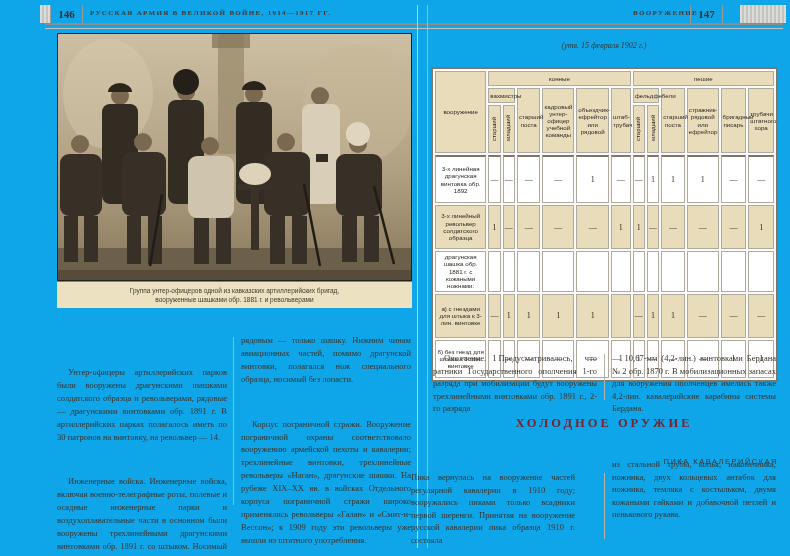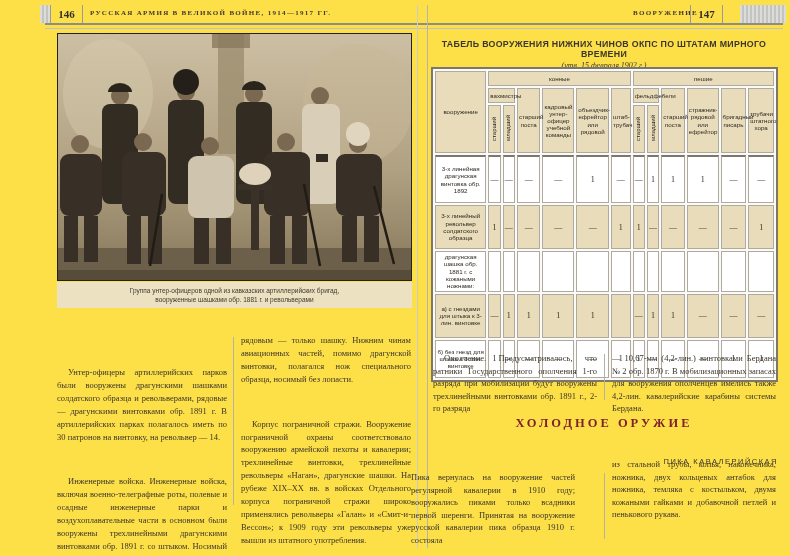--- a/index.html
+++ b/index.html
@@ -1,16 +1,16 @@
 <!DOCTYPE html>
 <html><head>
 <meta charset="utf-8">
 <style>
   html,body{margin:0;padding:0;background:#e9e9e7;}
-  .spread{position:relative;width:790px;height:556px;background:#fde047;margin:0 auto;overflow:hidden;
+  .spread{position:relative;width:790px;height:556px;background:#0ea5e9;margin:0 auto;overflow:hidden;
           font-family:"Liberation Serif",serif;color:#3a342b;}
   
   .head-rule{position:absolute;left:45px;top:23px;width:738px;height:3px;
              border-top:2px solid #8c8c8c;border-bottom:1px solid #c2c2c2;}
   .pagenum{position:absolute;top:5px;width:31px;height:18px;line-height:18px;text-align:center;
            font-weight:bold;font-size:11px;color:#33302b;border-left:1px solid #9a9a9a;border-right:1px solid #9a9a9a;}
   .edge-stripes{position:absolute;top:5px;height:18px;
                 background:repeating-linear-gradient(90deg,#dcdcda 0 2px,#c3c3c0 2px 4px);}
   .running{position:absolute;top:9px;font-family:"Liberation Serif",serif;font-weight:bold;
            font-size:7px;letter-spacing:1.3px;color:#45362e;white-space:nowrap;}
@@ -153,21 +153,20 @@
   <div class="bodycol" style="left:57px;">
     <p class="ind"><span class="lead"></span><span>Унтер-офицеры артиллерийских парков были вооружены драгунскими шашками солдатского образца и револьверами, рядовые — драгунскими винтовками обр. 1891 г. В артиллерийских парках полагалось иметь по 30 патронов на винтовку, на револьвер — 14.</span></p>
     <p class="ind"><span class="lead">Инженерные войска.</span><span> Инженерные войска, включая военно-телеграфные роты, полевые и осадные инженерные парки и воздухоплавательные части в основном были вооружены трехлинейными драгунскими винтовками обр. 1891 г. со штыком. Носимый запас патронов составлял 30 штук. Конным унтер-офицерам полагалось иметь шашку и револьвер, конным</span></p>
   </div>
   <div class="bodycol" style="left:241px;">
     <p><span class="lead"></span><span>рядовым — только шашку. Нижним чинам авиационных частей, помимо драгунской винтовки, полагался нож специального образца, носимый без лопасти.</span></p>
     <p class="ind"><span class="lead">Корпус пограничной стражи.</span><span> Вооружение пограничной охраны соответствовало вооружению армейской пехоты и кавалерии; трехлинейные винтовки, трехлинейные револьверы «Наган», драгунские шашки. На рубеже XIX–XX вв. в войсках Отдельного корпуса пограничной стражи широко применялись револьверы «Галан» и «Смит-и-Вессон»; к 1909 году эти револьверы уже вышли из штатного употребления.</span></p>
   </div>
 
   <div class="tbl-title">
-    <div>ТАБЕЛЬ ВООРУЖЕНИЯ НИЖНИХ ЧИНОВ ОКПС ПО ШТАТАМ МИРНОГО ВРЕМЕНИ</div>
     <div class="tbl-subtitle">(утв. 15 февраля 1902 г.)</div>
   </div>
 
   <div class="tblwrap">
     <table class="arm">
       <colgroup>
         <col style="width:50px">
           <col style="width:12px">
           <col style="width:12px">
           <col style="width:23px">

